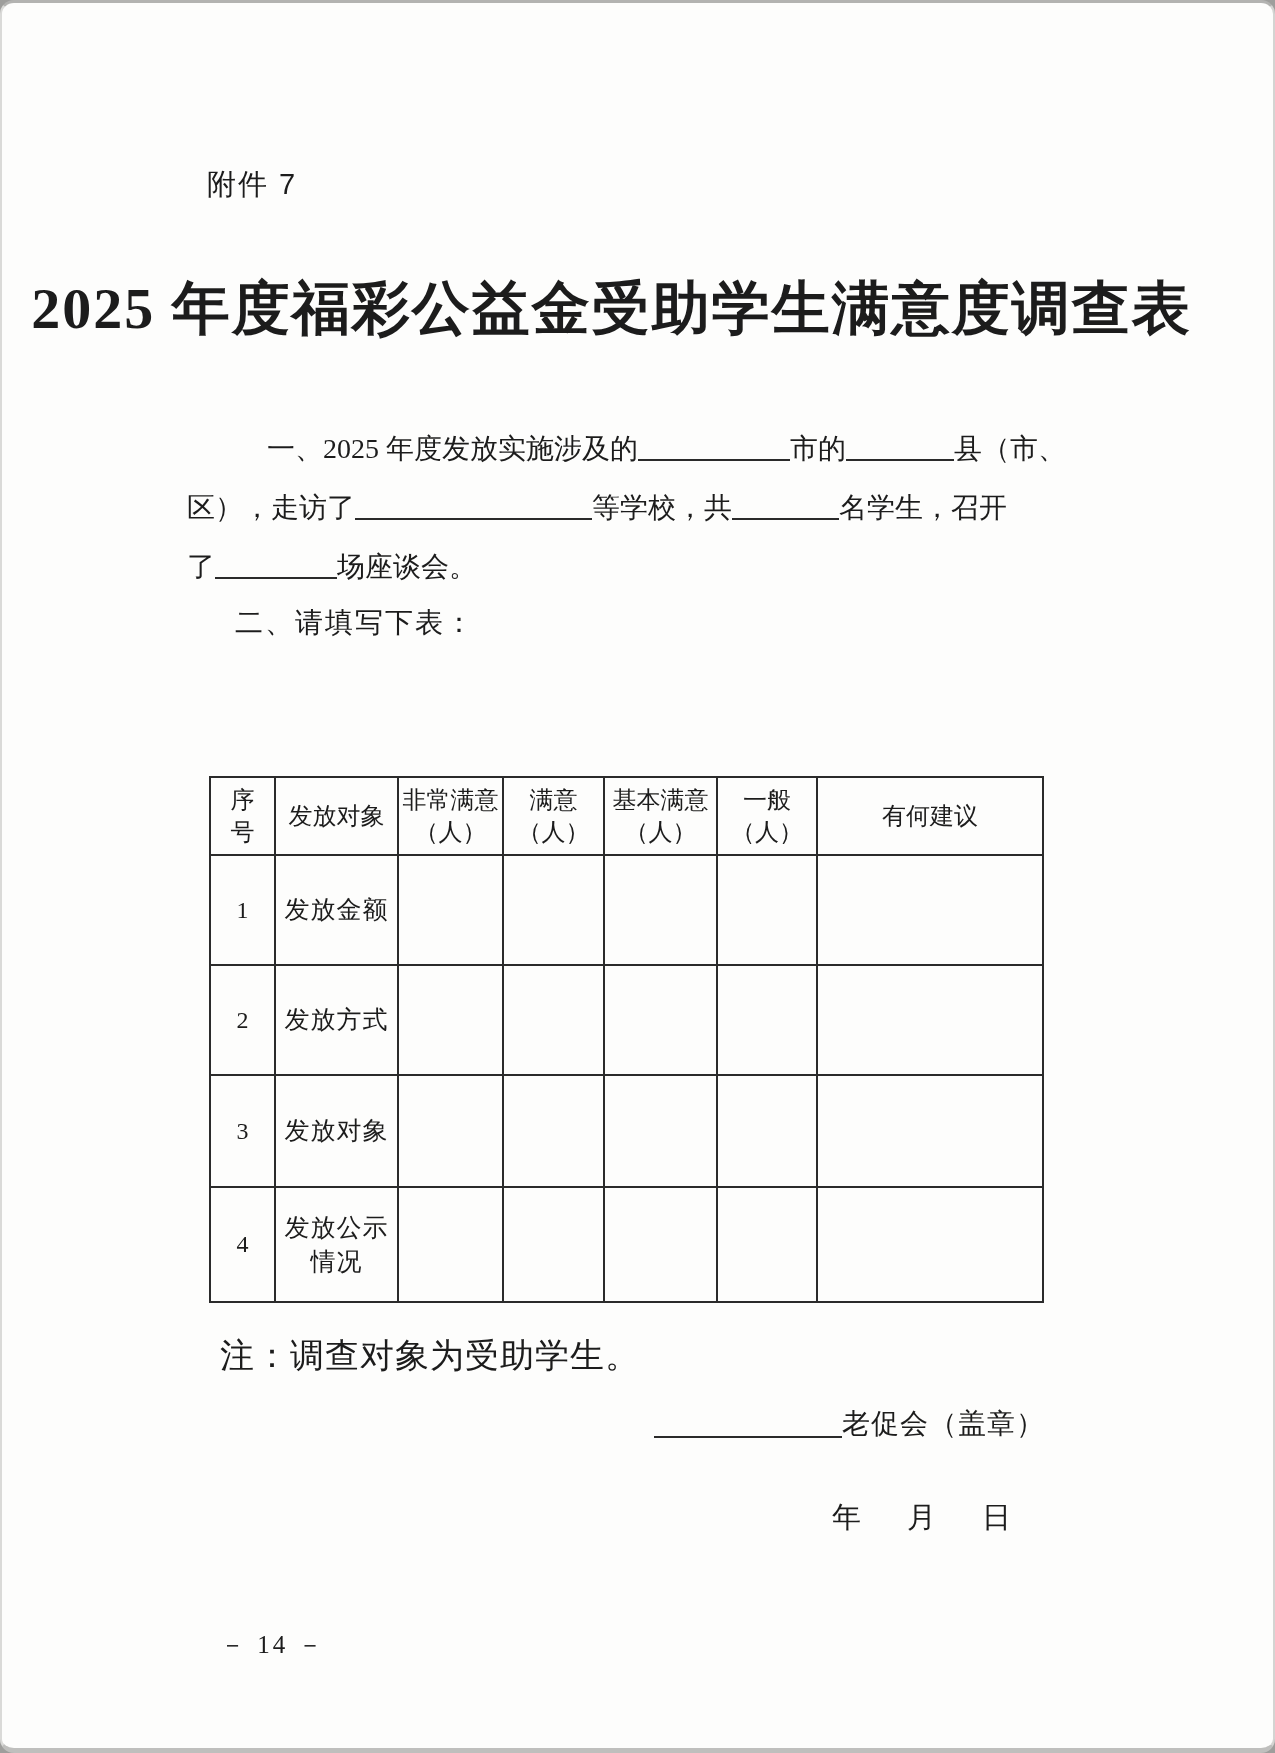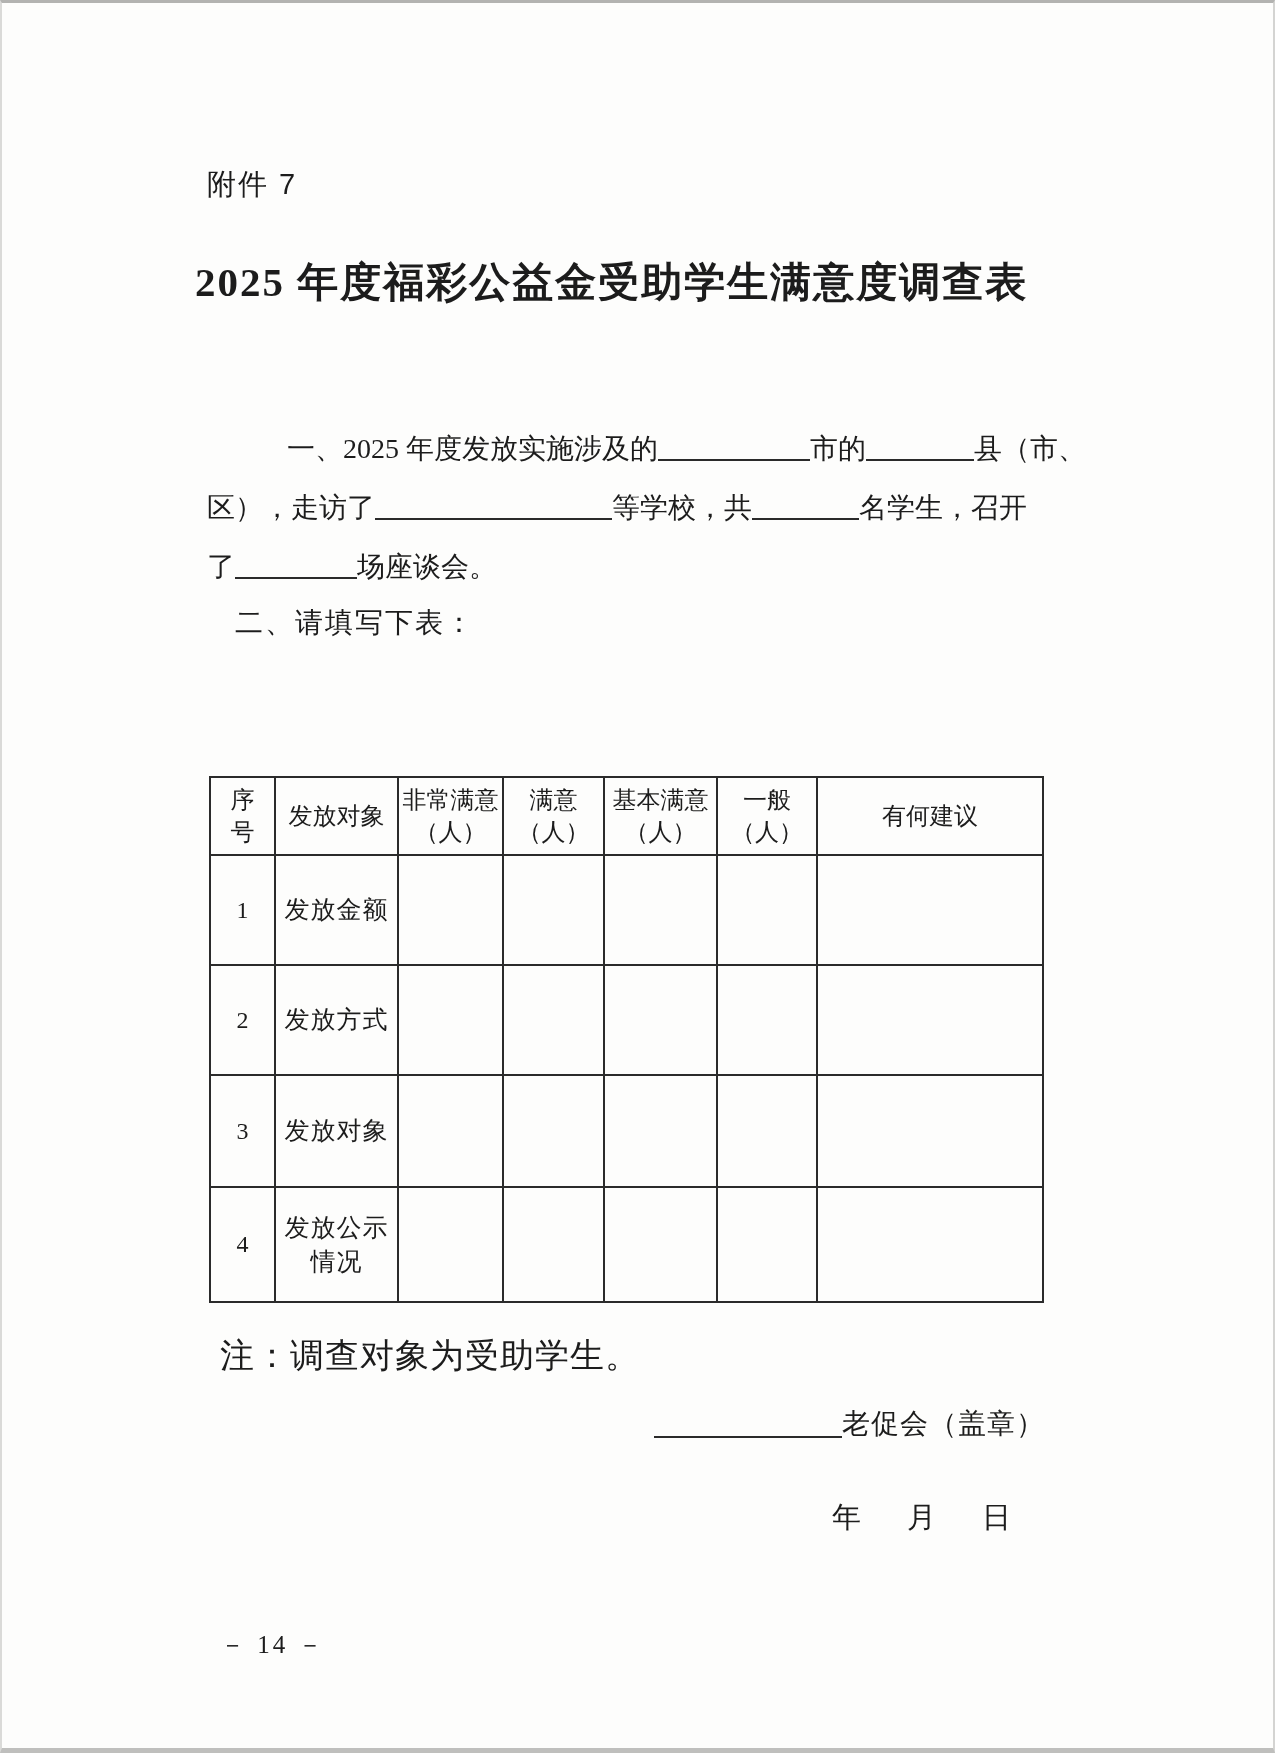--- a/index.html
+++ b/index.html
@@ -9,34 +9,35 @@
     margin:0 auto;
     background:#fdfdfc;
     box-sizing:border-box;
     border-top:3px solid #b3b3b1;
     border-bottom:5px solid #bfbfbd;
     border-left:2px solid #dadad8;
     border-right:2px solid #d4d4d2;
     overflow:hidden;
     color:#1c1c1c;
     font-family:"Liberation Serif","DejaVu Serif",serif;
+    border-radius:14px;
   }
   .attachment{
     position:absolute;left:205px;top:162px;
     font-family:"Liberation Sans","DejaVu Sans",sans-serif;
     font-size:29px;font-weight:500;letter-spacing:2px;
   }
   .title{
-    position:absolute;left:0;right:52px;top:252px;margin:0;
+    position:absolute;left:0;right:52px;top:252px;margin:15px;
     text-align:center;
-    font-size:41px;font-weight:bold;letter-spacing:2px;
+    font-size:58px;font-weight:bold;letter-spacing:2px;
     font-family:"Liberation Serif","DejaVu Serif",serif;
   }
   .para{position:absolute;left:185px;top:416px;width:880px;font-size:28px;}
-  .pline{height:59px;line-height:59px;white-space:nowrap;margin-left:20px;}
+  .pline{height:59px;line-height:59px;white-space:nowrap;}
   .pline1{padding-left:80px;}
   .blank{
     display:inline-block;height:0;
     border-bottom:2px solid #2a2a2a;
     position:relative;top:3px;
   }
   .section2{
     position:absolute;left:233px;top:601px;
     font-size:28px;letter-spacing:2px;
   }

